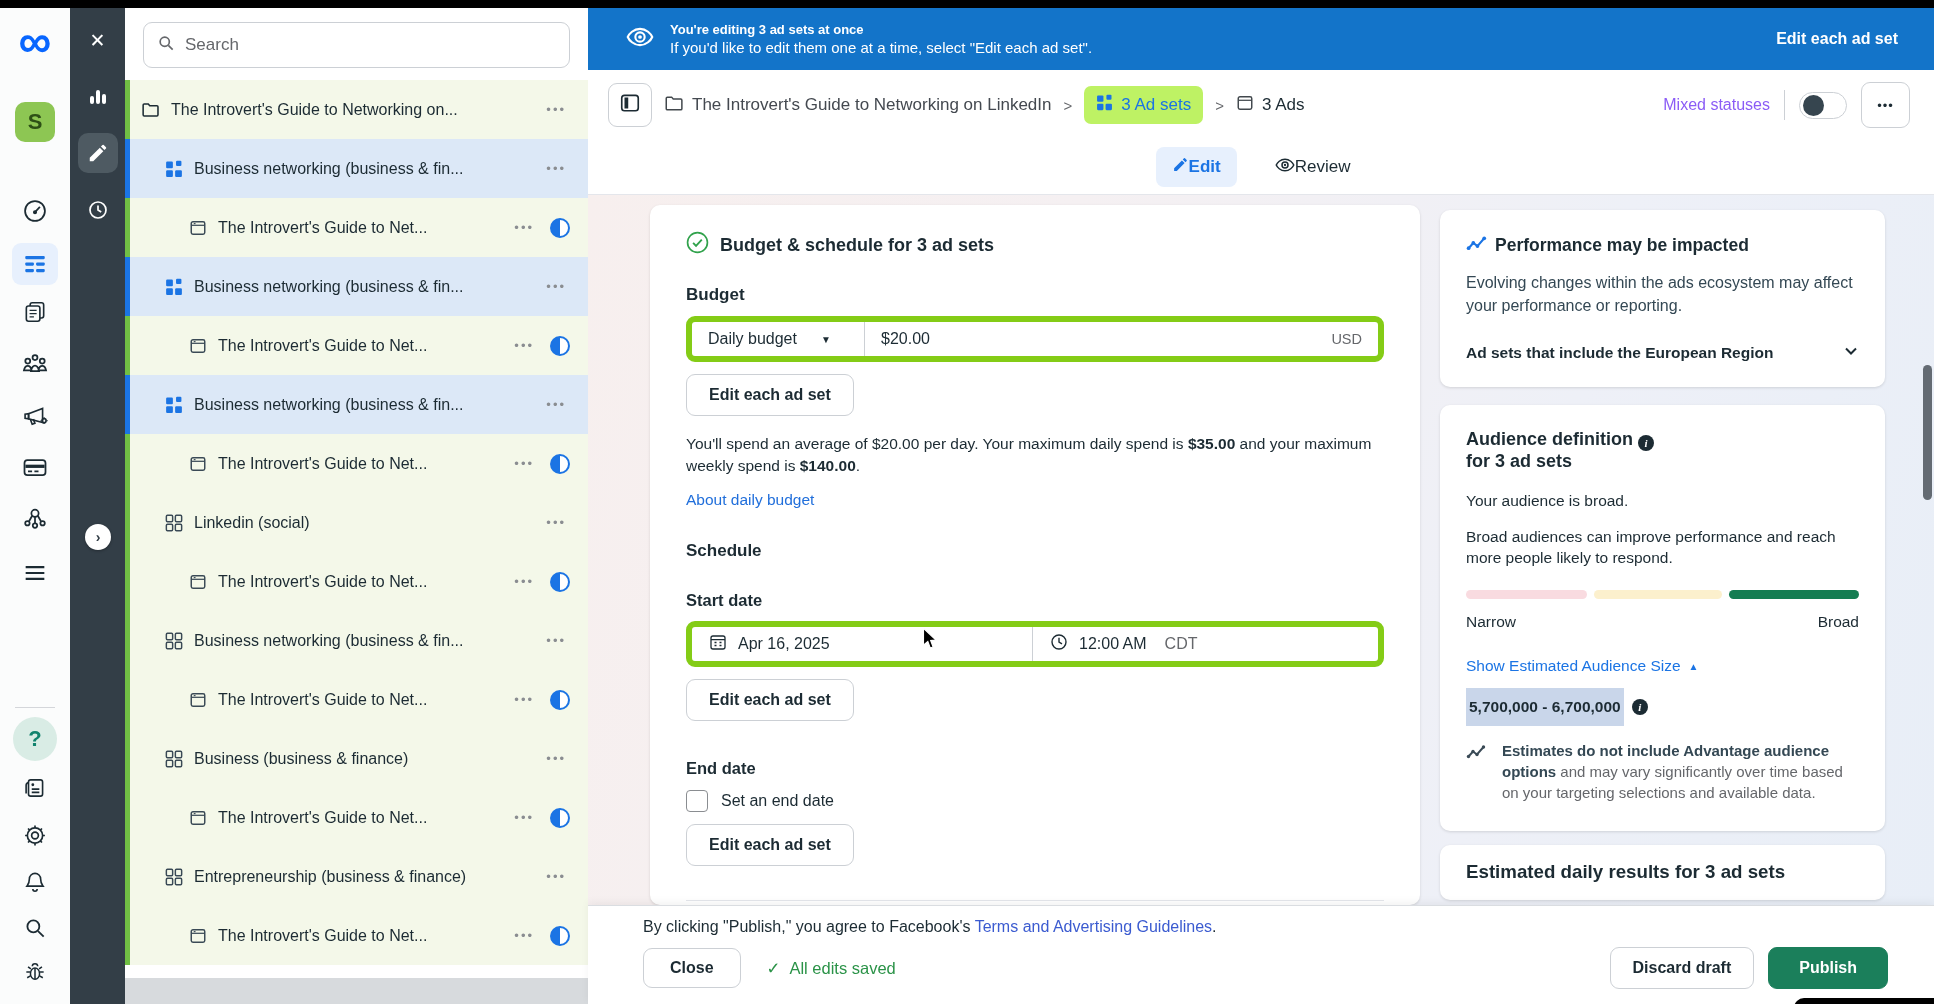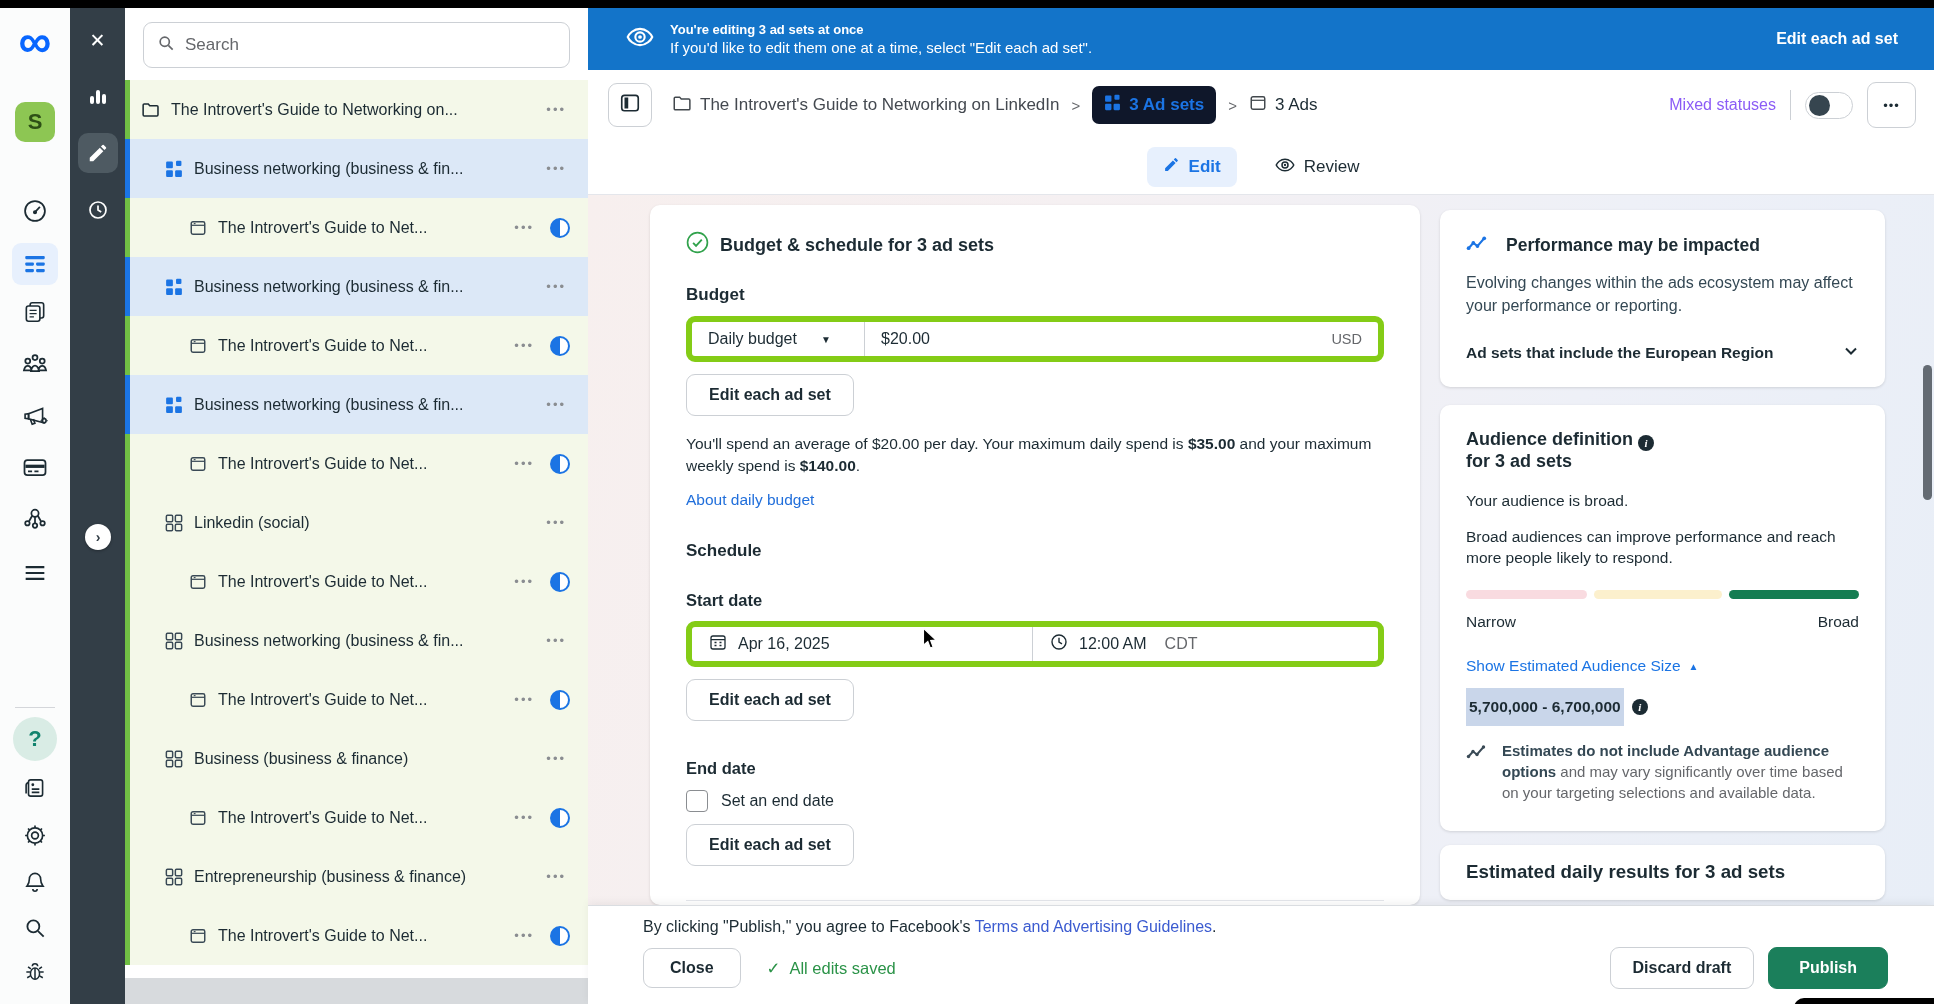--- a/index.html
+++ b/index.html
@@ -54,38 +54,38 @@
 
   
   .main { flex:1; display:flex; flex-direction:column; min-width:0; }
 
   .banner { height:62px; background:#1374c9; color:#fff; display:flex; align-items:center;
     padding:0 36px 0 38px; gap:16px; }
   .banner-title { font-size:13px; font-weight:bold; }
   .banner-sub { font-size:15px; margin-top:2px; }
   .banner-action { margin-left:auto; font-size:16px; font-weight:bold; cursor:pointer; }
 
-  .header { height:70px; background:#fff; display:flex; align-items:center; padding:0 18px 0 20px; gap:20px; }
+  .header { height:70px; background:#fff; display:flex; align-items:center; padding:0 24px 0 20px; gap:12px; }
   .icon-btn { width:44px; height:44px; border:1px solid #ccd0d5; border-radius:9px; background:#fff;
     display:flex; align-items:center; justify-content:center; cursor:pointer; }
   .crumb { display:flex; align-items:center; gap:8px; font-size:17px; }
   .crumb-sep { color:#65676b; font-size:15px; padding:0 4px; }
-  .crumb-pill { display:flex; align-items:center; gap:8px; background:#0f172a; border-radius:7px;
-    padding:8px 12px; color:#1b74e4; font-weight:bold; cursor:pointer; }
+  .crumb-pill { display:flex; align-items:center; gap:8px; background:#bef264; border-radius:7px;
+    padding:8px 12px; color:#1b74e4; font-weight:normal; cursor:pointer; }
   .hdr-right { margin-left:auto; display:flex; align-items:center; gap:14px; }
   .mixed-label { font-size:16px; color:#8b5cf6;text-align:right; }
   .vdiv { width:1px; height:30px; background:#ccd0d5; }
   .toggle { width:48px; height:27px; border:1px solid #ccd0d5; border-radius:14px; background:#fff; position:relative; cursor:pointer; }
   .toggle .knob { position:absolute; top:2px; left:3px; width:21px; height:21px; border-radius:50%; background:#36454f; }
   .more-btn { width:49px; height:46px; border:1px solid #ccd0d5; border-radius:9px; background:#fff;
     display:flex; align-items:center; justify-content:center; color:#1c2b33; font-size:13px; letter-spacing:1px; cursor:pointer; }
 
   .tabs { height:55px; background:#fff; border-bottom:1px solid #e4e6eb; display:flex; align-items:center;
     justify-content:center; gap:22px; }
-  .tab { display:flex; align-items:center; gap:9px; font-size:17px; padding:9px 16px; border-radius:8px; cursor:pointer; }
+  .tab { display:flex; align-items:center; font-size:17px; padding:9px 16px; border-radius:8px; cursor:pointer; }
   .tab-active { background:#e7f0fd; color:#1b74e4; font-weight:bold; }
 
   .content { flex:1; position:relative; overflow:hidden;
     background:linear-gradient(105deg,#f7efee 0%,#f5f0f2 32%,#eef0f7 68%,#e8eef7 100%); }
 
   .card { background:#fff; border-radius:10px; box-shadow:0 1px 3px rgba(0,0,0,.13); }
   .budget-card { position:absolute; left:62px; top:10px; width:770px; height:700px;
     padding:26px 36px; overflow:hidden; }
   .sec-head { display:flex; align-items:center; gap:11px; font-size:18px; font-weight:bold; }
   .lbl-lg { font-size:17px; font-weight:bold; margin-top:26px; }
@@ -107,21 +107,21 @@
   .time-cell { flex:1; }
   .tz { color:#65676b; margin-left:8px; }
   .chk-row { display:flex; align-items:center; gap:13px; margin-top:12px; }
   .checkbox { width:22px; height:22px; border:1.5px solid #8a8d91; border-radius:4px; background:#fff; cursor:pointer; }
   .chk-label { font-size:16px; }
   .card-div { border-top:1px solid #e4e6eb; margin-top:34px; width:698px; }
 
   .right-col { position:absolute; left:852px; top:15px; width:445px; }
   .rcard { padding:24px 26px; }
   .rcard h3 { font-size:17.5px; font-weight:bold; color:#1c2b33; }
-  .rc-head { display:flex; align-items:center; gap:15px; }
+  .rc-head { display:flex; align-items:center; gap:4px; }
   .rc-body { margin-top:14px; font-size:16px; line-height:23px; color:#344854; }
   .expander { margin-top:26px; display:flex; align-items:center; justify-content:space-between;
     font-size:15.5px; font-weight:bold; cursor:pointer; }
   .aud-card { margin-top:18px; height:426px; overflow:hidden; }
   .info-dot { display:inline-flex; width:16px; height:16px; border-radius:50%; background:#1c2b33; color:#fff;
     font-size:11px; font-weight:bold; align-items:center; justify-content:center; vertical-align:-2px;
     font-family:"Liberation Serif",serif; font-style:italic; }
   .aud-status { margin-top:20px; font-size:15.5px; }
   .aud-body { margin-top:16px; font-size:15.5px; line-height:21px; color:#1c2b33; }
   .meter { margin-top:22px; display:flex; gap:7px; }

